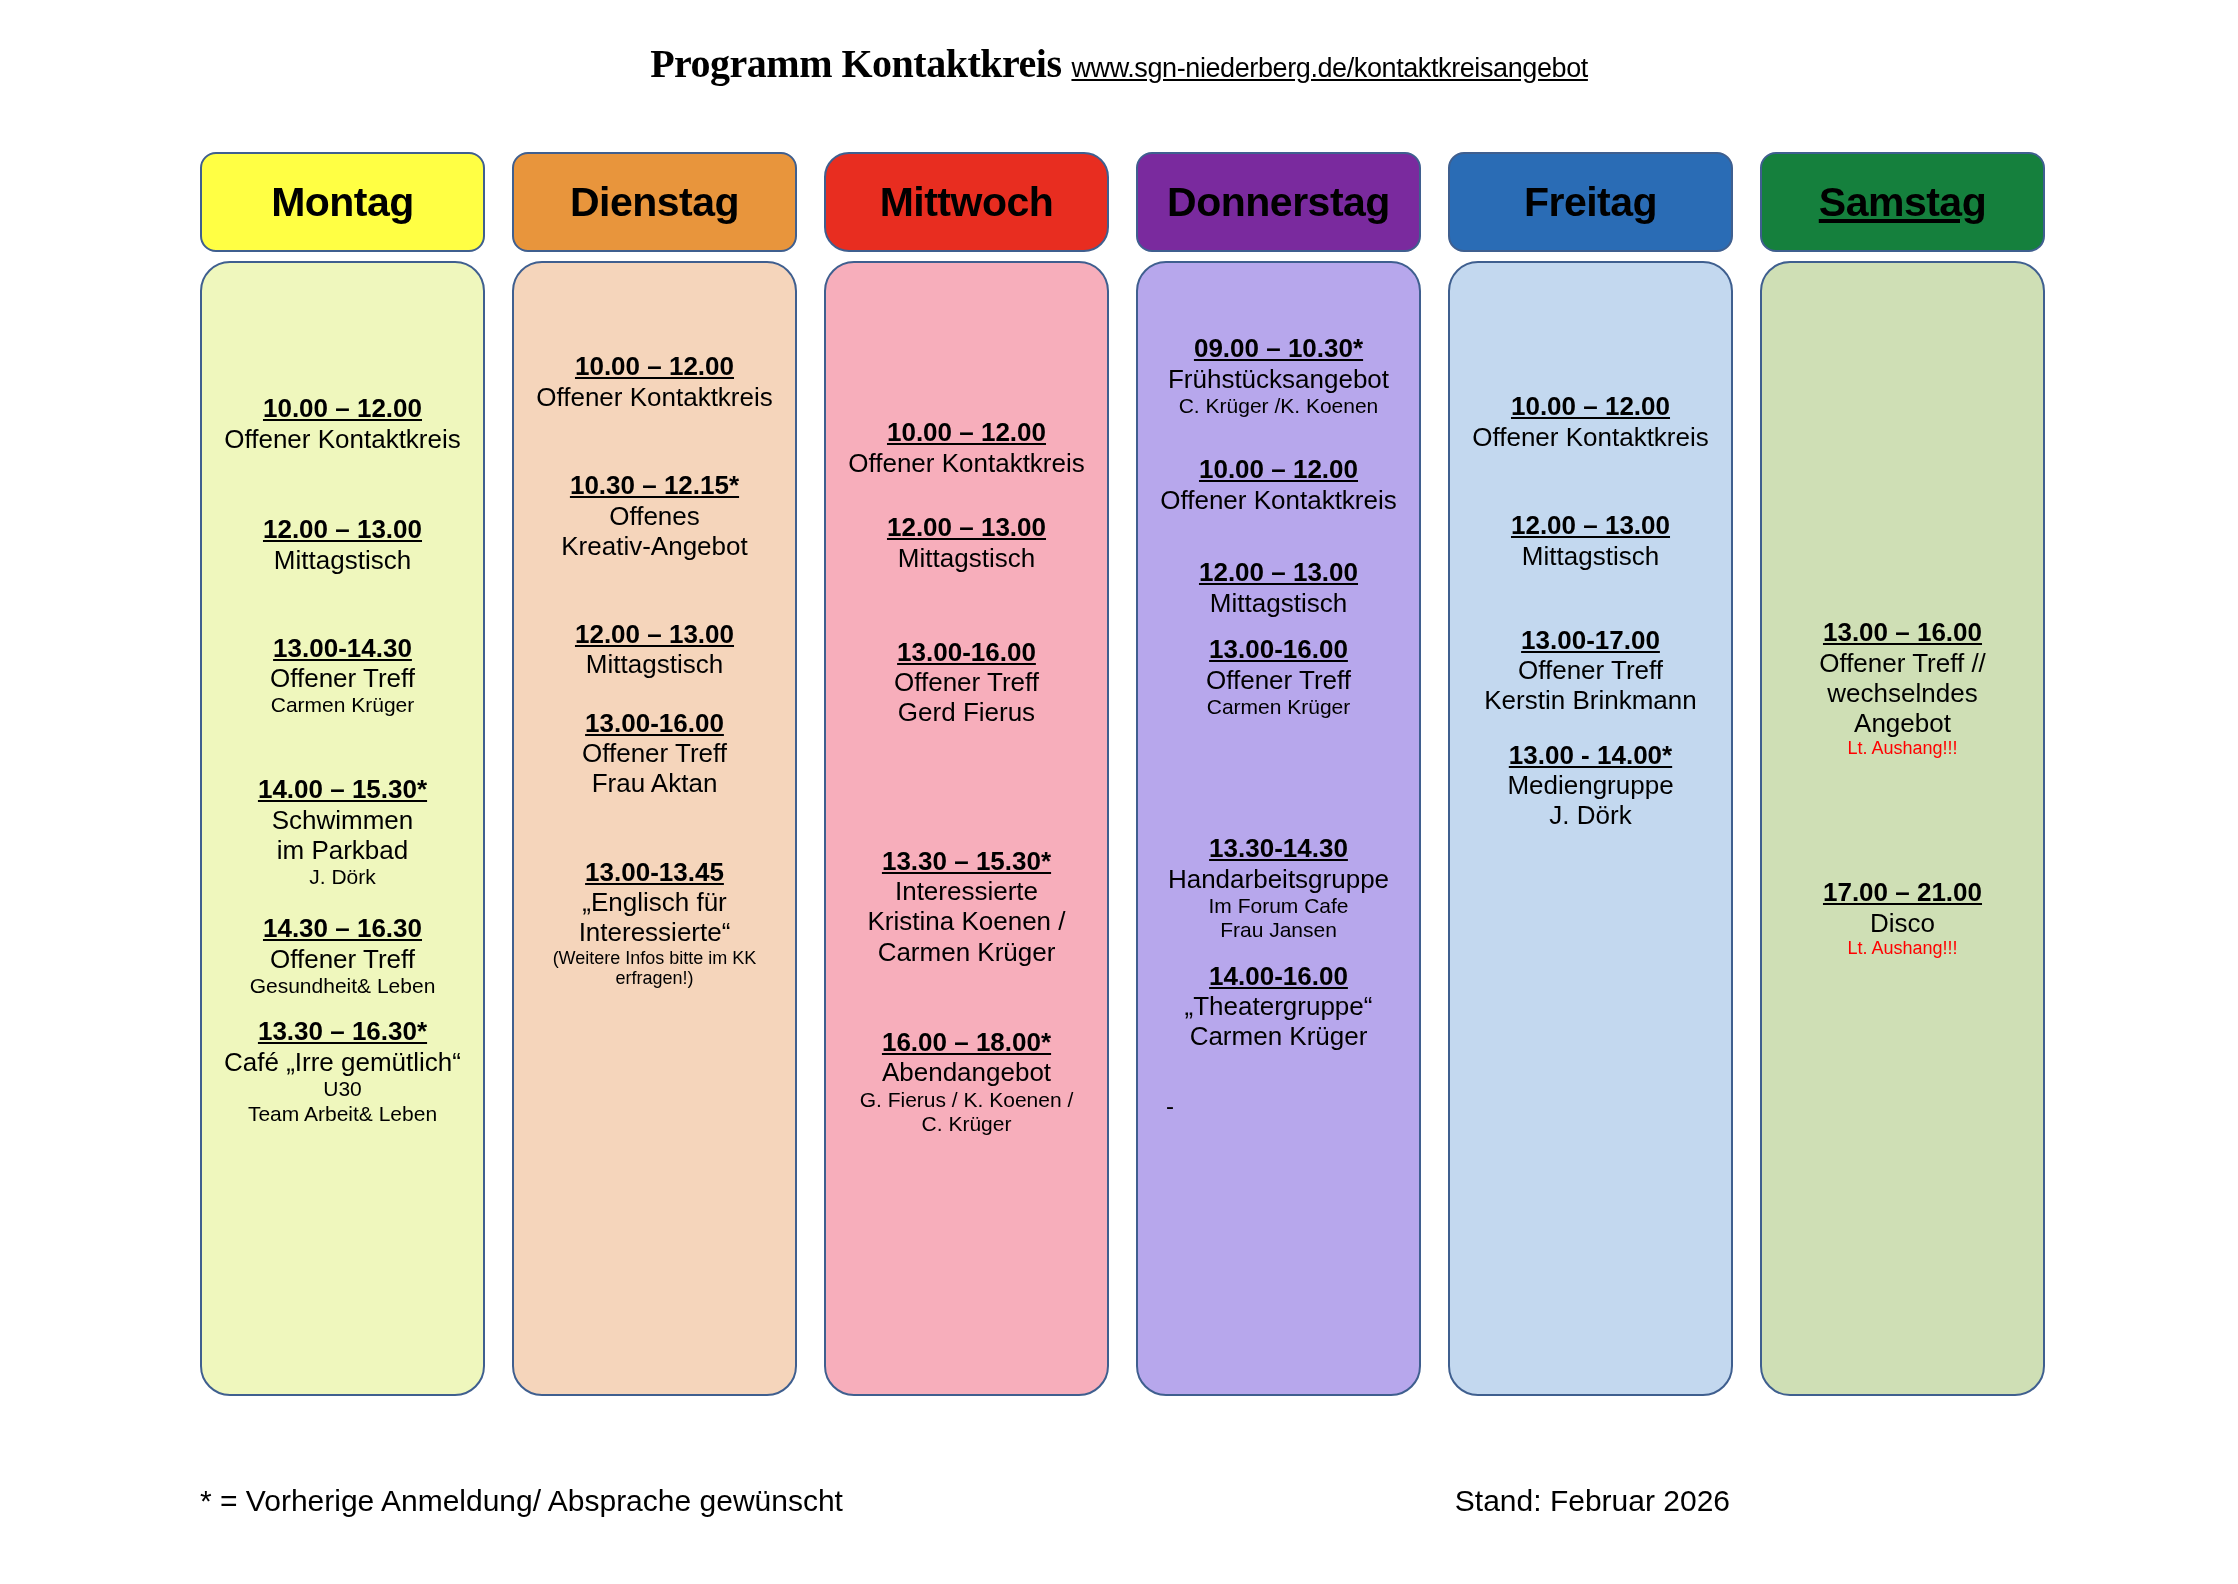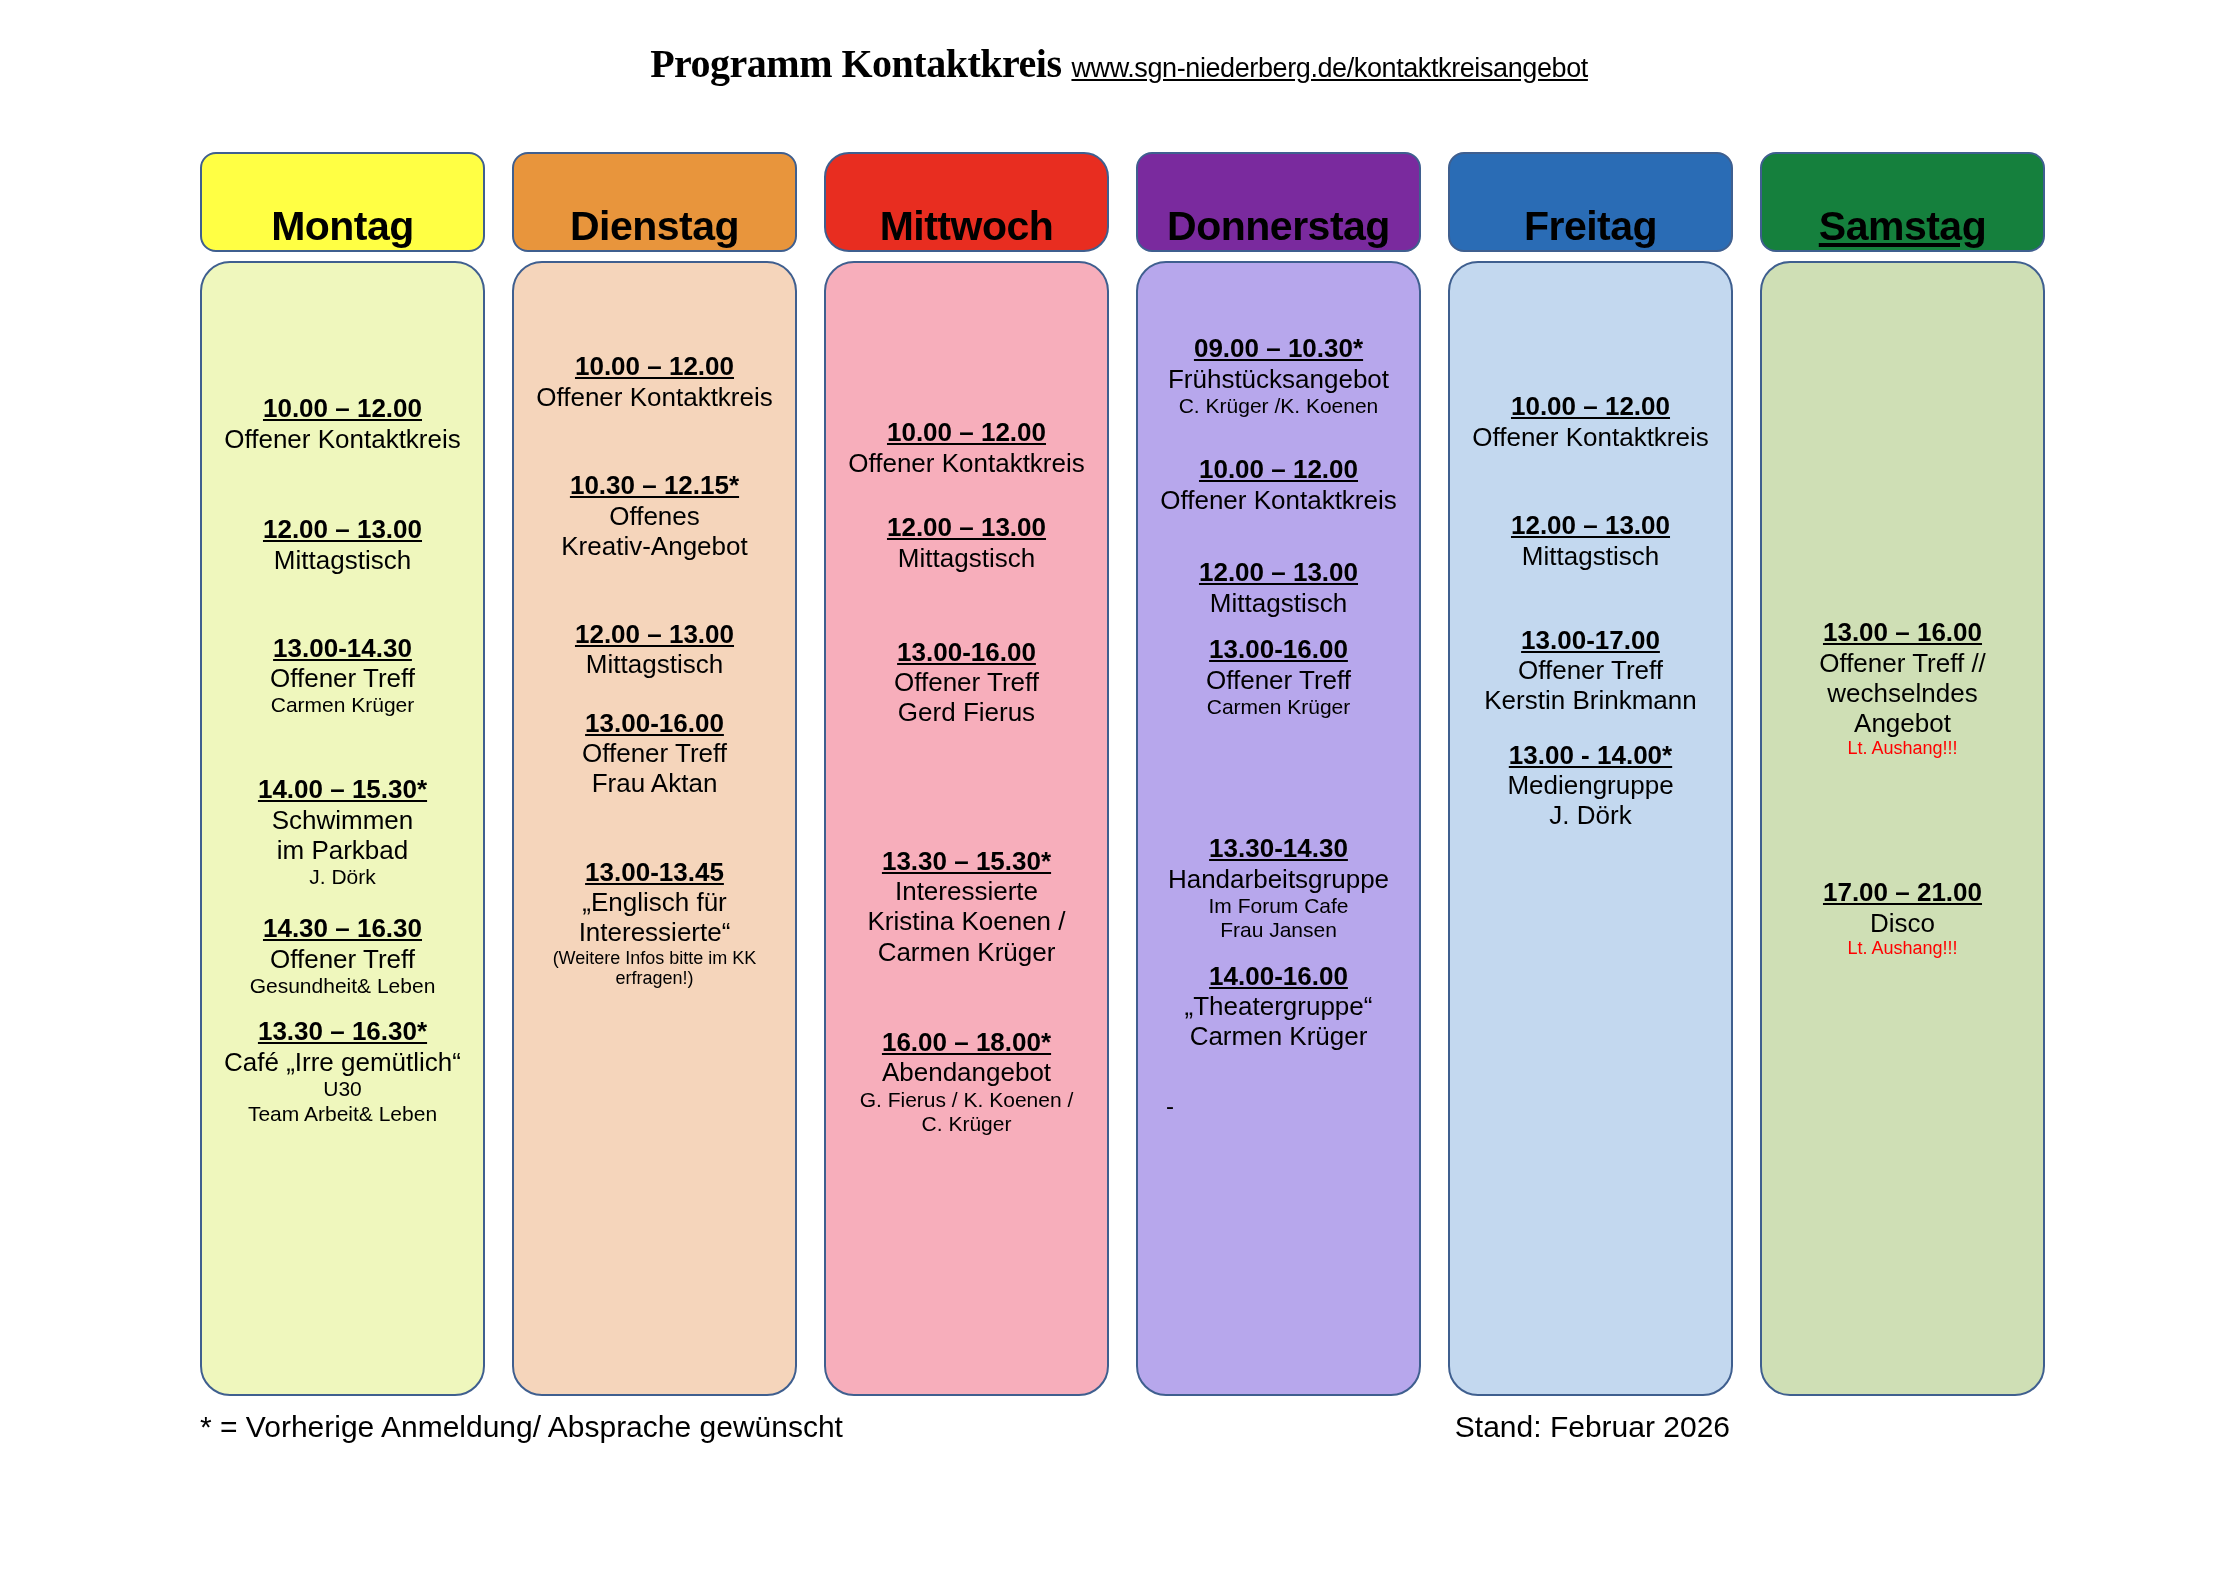--- a/index.html
+++ b/index.html
@@ -51,21 +51,21 @@
     display: flex;
     flex-direction: column;
     min-width: 0;
   }
 
   .day-header {
     border: 2px solid #3f5f8f;
     border-radius: 16px;
     height: 100px;
     display: flex;
-    align-items: flex-end;
+    align-items: center;
     justify-content: center;
     box-sizing: border-box;
   }
   .day-header-label {
     font-family: "Liberation Sans", sans-serif;
     font-weight: bold;
     font-size: 41px;
     color: #000;
     letter-spacing: -0.5px;
     white-space: nowrap;
@@ -119,21 +119,21 @@
   .entry-dash {
     font-size: 24px;
     text-align: left;
     padding-left: 22px;
   }
 
   
   .page-footer {
     position: absolute;
     left: 0;
-    top: 1410px;
+    top: 1484px;
     width: 1930px;
     display: flex;
     justify-content: space-between;
     padding: 0 200px;
     box-sizing: border-box;
   }
   .footer-note, .footer-stand {
     font-size: 30px;
     white-space: nowrap;
   }

